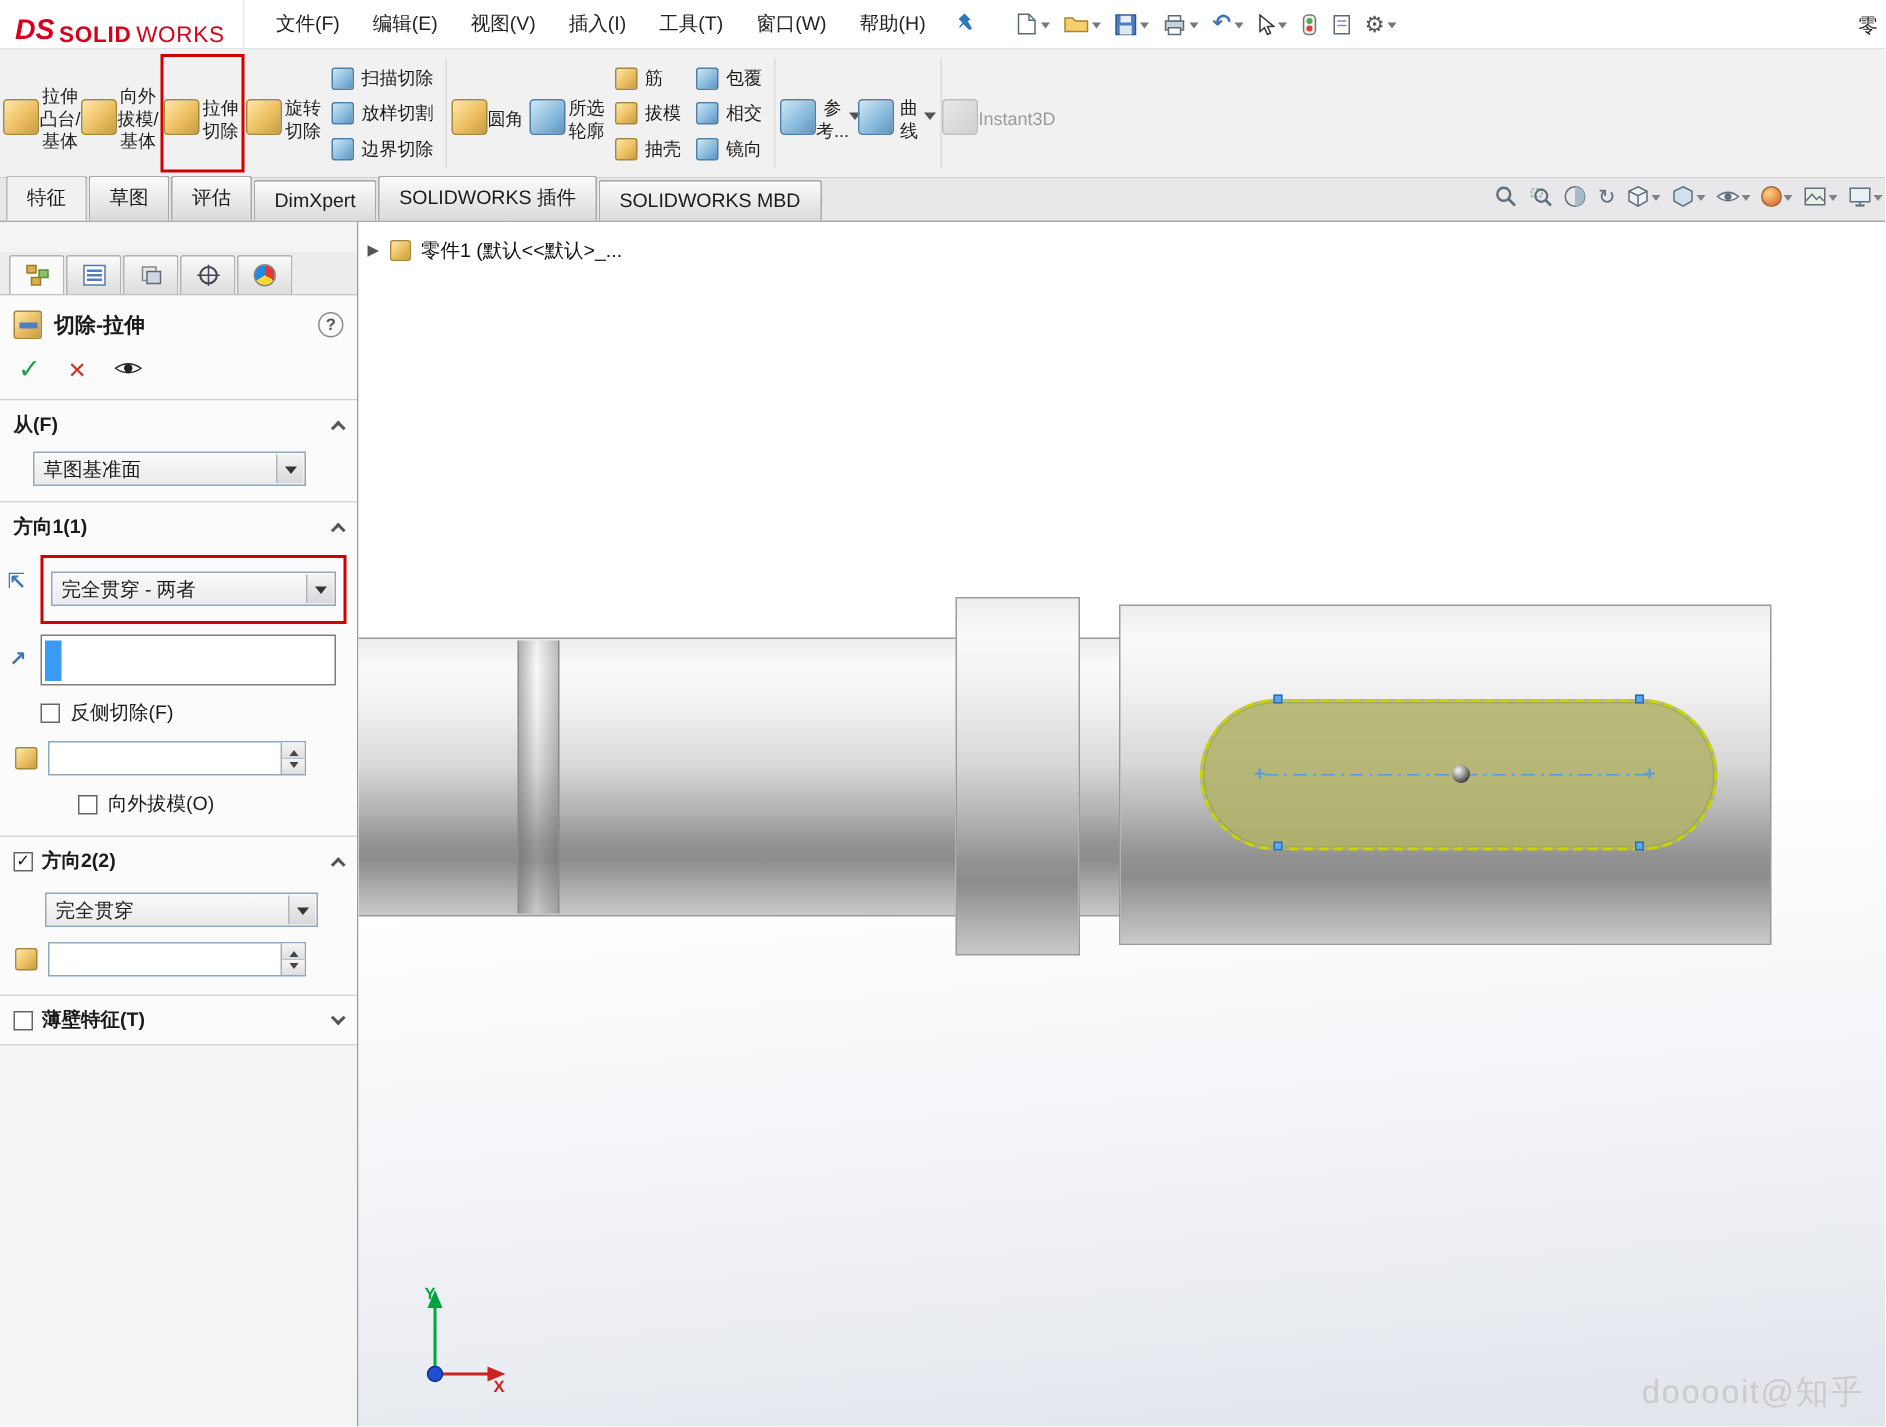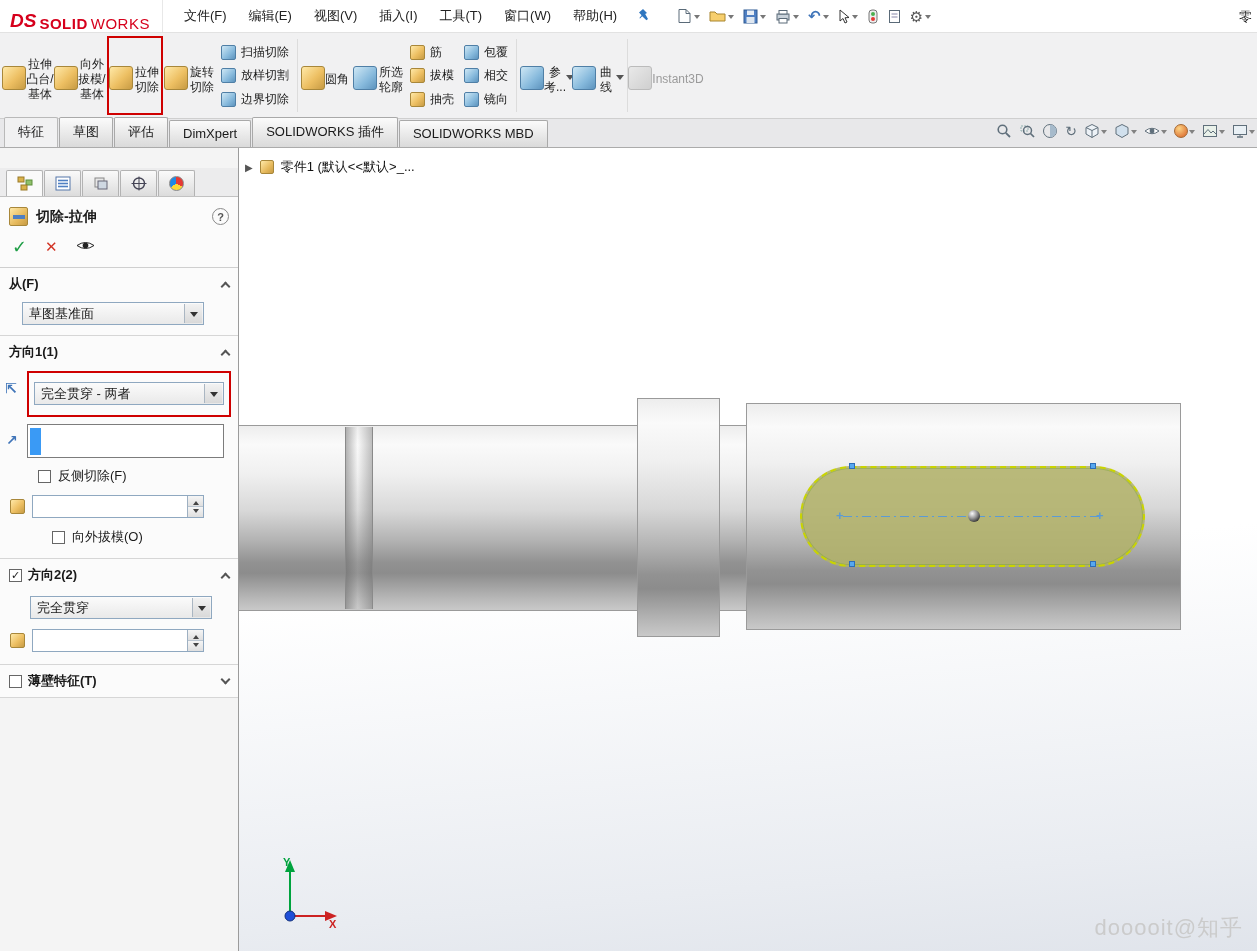--- a/index.html
+++ b/index.html
@@ -430,21 +430,21 @@
               <span class="selarr"></span>
             </div>
           </div>
           <div class="selinput" style="margin-left:0">
             <span class="arr2">↗</span>
             <div class="textbox">
               <span class="caretblk"></span>
             </div>
           </div>
         </div>
-        <div class="row" style="padding-left:38px;padding-top:9px">
+        <div class="row" style="padding-left:27px;padding-top:9px">
           <span class="cb"></span>
           <span>反侧切除(F)</span>
         </div>
         <div class="row" style="padding-left:10px">
           <span class="ric sm gold"></span>
           <div class="spin">
             <span class="sbtn">
                 <i>
                   <span class="tri-u"></span>
                 </i>

